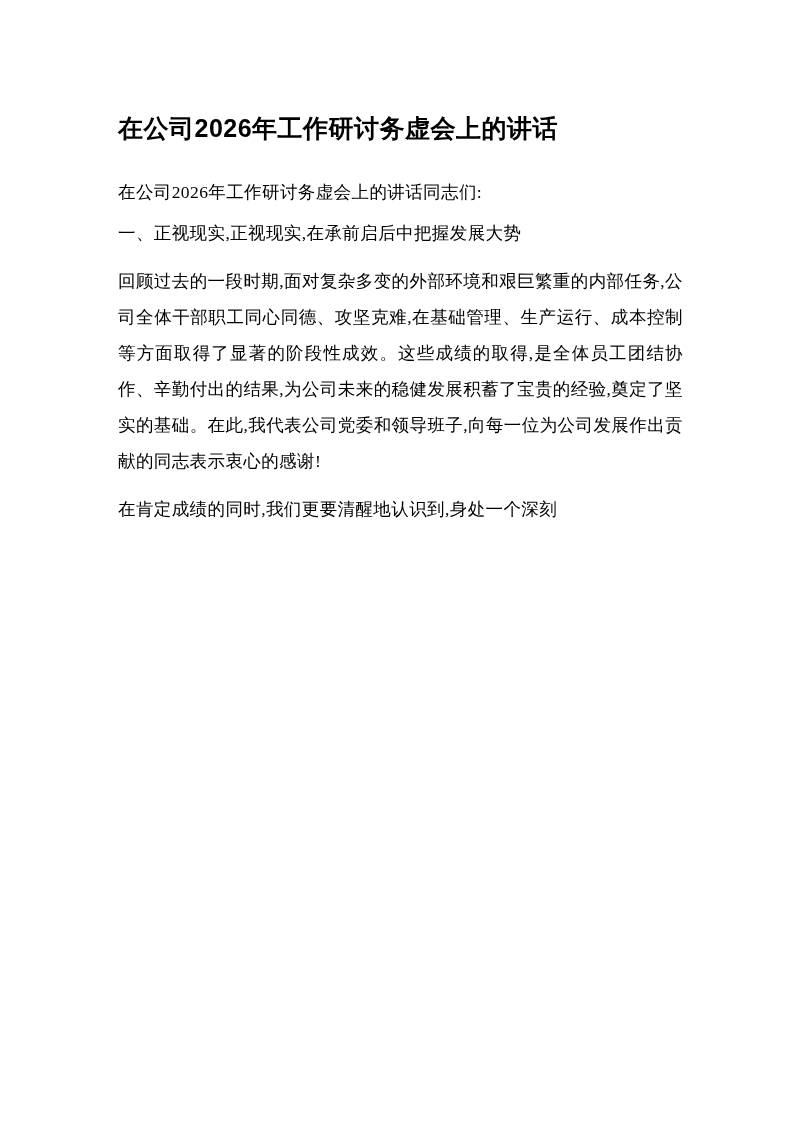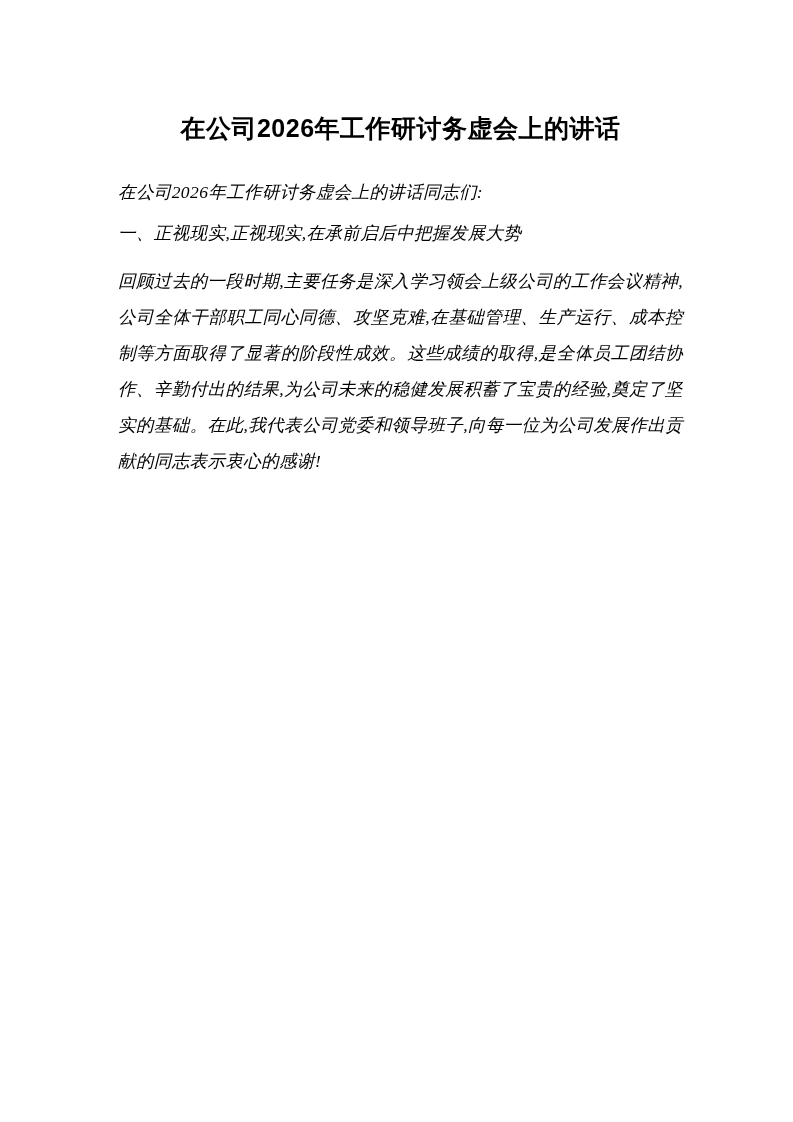--- a/index.html
+++ b/index.html
@@ -21,37 +21,37 @@
     padding: 112px 110px 60px 118px;
     position: relative;
   }
   .doc-title {
     font-family: "Liberation Sans", "DejaVu Sans", sans-serif;
     font-size: 25px;
     font-weight: bold;
     letter-spacing: 0.5px;
     line-height: 1.3;
     margin: 0 0 30px 0;
-    text-align: center;
+    text-align: left;
   }
   .para {
     font-size: 17.5px;
     line-height: 2.05;
     margin: 12px 0 2px 0;
     text-align: justify;
     text-justify: inter-ideograph;
     letter-spacing: 0.4px;
     font-family: "Liberation Serif", "DejaVu Serif", serif;
-    font-style: italic;
   }
   .para.heading-line {
     margin-top: 6px;
   }
 </style>
 </head>
 <body>
 
 <div class="page">
   <h1 class="doc-title">在公司2026年工作研讨务虚会上的讲话</h1>
   <p class="para">在公司2026年工作研讨务虚会上的讲话同志们:</p>
   <p class="para heading-line">一、正视现实,正视现实,在承前启后中把握发展大势</p>
-  <p class="para">回顾过去的一段时期,主要任务是深入学习领会上级公司的工作会议精神,公司全体干部职工同心同德、攻坚克难,在基础管理、生产运行、成本控制等方面取得了显著的阶段性成效。这些成绩的取得,是全体员工团结协作、辛勤付出的结果,为公司未来的稳健发展积蓄了宝贵的经验,奠定了坚实的基础。在此,我代表公司党委和领导班子,向每一位为公司发展作出贡献的同志表示衷心的感谢!</p>
+  <p class="para">回顾过去的一段时期,面对复杂多变的外部环境和艰巨繁重的内部任务,公司全体干部职工同心同德、攻坚克难,在基础管理、生产运行、成本控制等方面取得了显著的阶段性成效。这些成绩的取得,是全体员工团结协作、辛勤付出的结果,为公司未来的稳健发展积蓄了宝贵的经验,奠定了坚实的基础。在此,我代表公司党委和领导班子,向每一位为公司发展作出贡献的同志表示衷心的感谢!</p>
+  <p class="para">在肯定成绩的同时,我们更要清醒地认识到,身处一个深刻</p>
 </div>
 
 </body></html>

